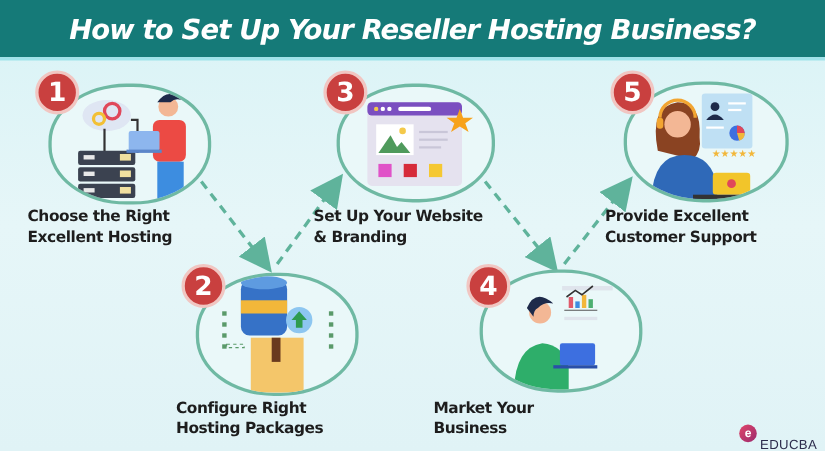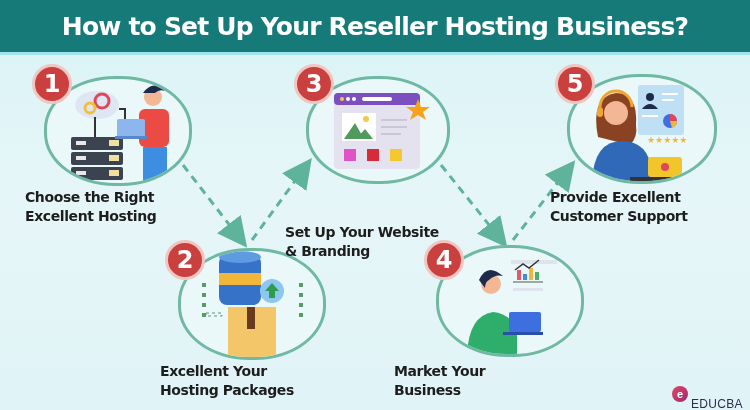--- a/index.html
+++ b/index.html
@@ -1,19 +1,19 @@
 <!DOCTYPE html>
 <html><head>
 <meta charset="utf-8">
 <style>
   * { box-sizing: border-box; margin: 0; padding: 0; }
   body { width: 750px; height: 410px; overflow: hidden; font-family: "Liberation Sans", sans-serif; }
   .canvas { position: relative; width: 750px; height: 410px; background: linear-gradient(180deg, #d9f3f6 0%, #e6f6f8 50%, #e0f3f6 100%); overflow: hidden; }
   .header { position: absolute; left: 0; top: 0; width: 750px; height: 52px; background: #157a78; display: flex; align-items: center; justify-content: center; }
-  .header-title { color: #ffffff; font-family: "DejaVu Sans", sans-serif; font-weight: bold; font-size: 25px; letter-spacing: -0.8px; }
+  .header-title { color: #ffffff; font-family: "DejaVu Sans", sans-serif; font-weight: bold; font-size: 25px; letter-spacing: -0.8px; font-style: italic; }
   .header-line { position: absolute; left: 0; top: 52px; width: 750px; height: 3px; background: #9fe3ea; }
 
   .step { position: absolute; }
   .bubble { position: absolute; border: 3px solid #6fb9a3; border-radius: 48%; background: #eaf8f9; overflow: hidden; }
   .badge { position: absolute; width: 40px; height: 40px; border-radius: 50%; background: #c9403f; border: 3px solid #f1c6c2; color: #fff; font-family: "DejaVu Sans", sans-serif; font-weight: bold; font-size: 24px; display: flex; align-items: center; justify-content: center; }
   .label { position: absolute; font-family: "DejaVu Sans", sans-serif; font-weight: bold; font-size: 14px; color: #1d1d1d; line-height: 19px; letter-spacing: -0.4px; }
 
   .arrows { position: absolute; left: 0; top: 0; }
   .logo { position: absolute; left: 672px; top: 377px; display: flex; align-items: center; gap: 3px; }
   .logo-mark { width: 16px; height: 16px; border-radius: 50%; background: linear-gradient(135deg, #e0466a, #9b2a6d); display:flex; align-items:center; justify-content:center; color:#fff; font-size:11px; font-weight:bold; }
@@ -88,21 +88,21 @@
         <ellipse cx="59" cy="6" rx="21" ry="6" fill="#5e9be0"></ellipse>
         <rect x="38" y="22" width="42" height="12" fill="#f2b73a"></rect>
         <circle cx="91" cy="40" r="12" fill="#8dc6f0"></circle>
         <path d="M91,32 l7,8 h-4 v7 h-6 v-7 h-4 z" fill="#2e9b4f"></path>
         <rect x="47" y="56" width="48" height="50" fill="#f4c66a"></rect>
         <rect x="66" y="56" width="8" height="22" fill="#6a3a1e"></rect>
       </svg>
     </div>
     <div class="badge" style="left:165px;top:240px;">2</div>
     <div class="label" style="left:160px;top:362px;width:185px;">
-      <div>Excellent Your</div>
+      <div>Configure Right</div>
       <div>Hosting Packages</div>
     </div>
   </div>
 
   <div class="step">
     <div class="bubble" style="left:306px;top:76px;width:144px;height:108px;">
       <svg width="144" height="108">
         <rect x="25" y="14" width="86" height="76" rx="4" fill="#e5e2ef"></rect>
         <rect x="25" y="14" width="86" height="12" rx="4" fill="#7b4fc0"></rect>
         <circle cx="33" cy="20" r="2" fill="#f4c94a"></circle>
@@ -116,21 +116,21 @@
         <rect x="72" y="40" width="26" height="2" fill="#c9c6d8"></rect>
           <rect x="72" y="47" width="26" height="2" fill="#c9c6d8"></rect>
           <rect x="72" y="54" width="20" height="2" fill="#c9c6d8"></rect>
         <rect x="35" y="70" width="12" height="12" fill="#e052c8"></rect>
         <rect x="58" y="70" width="12" height="12" fill="#d62b3a"></rect>
         <rect x="81" y="70" width="12" height="12" fill="#f5c832"></rect>
         <polygon points="109,20 112,28 121,28 114,33 117,41 109,36 101,41 104,33 97,28 106,28" fill="#f7a21b"></polygon>
       </svg>
     </div>
     <div class="badge" style="left:294px;top:64px;">3</div>
-    <div class="label" style="left:285px;top:188px;width:190px;margin-top:35px;">
+    <div class="label" style="left:285px;top:188px;width:190px;">
       <div>Set Up Your Website</div>
       <div>&amp; Branding</div>
     </div>
   </div>
 
   <div class="step">
     <div class="bubble" style="left:436px;top:245px;width:148px;height:112px;">
       <svg width="148" height="112">
         <rect x="72" y="12" width="46" height="4" fill="#dfe4ec"></rect>
         <rect x="78" y="22" width="4" height="10" fill="#e05a6a"></rect>

